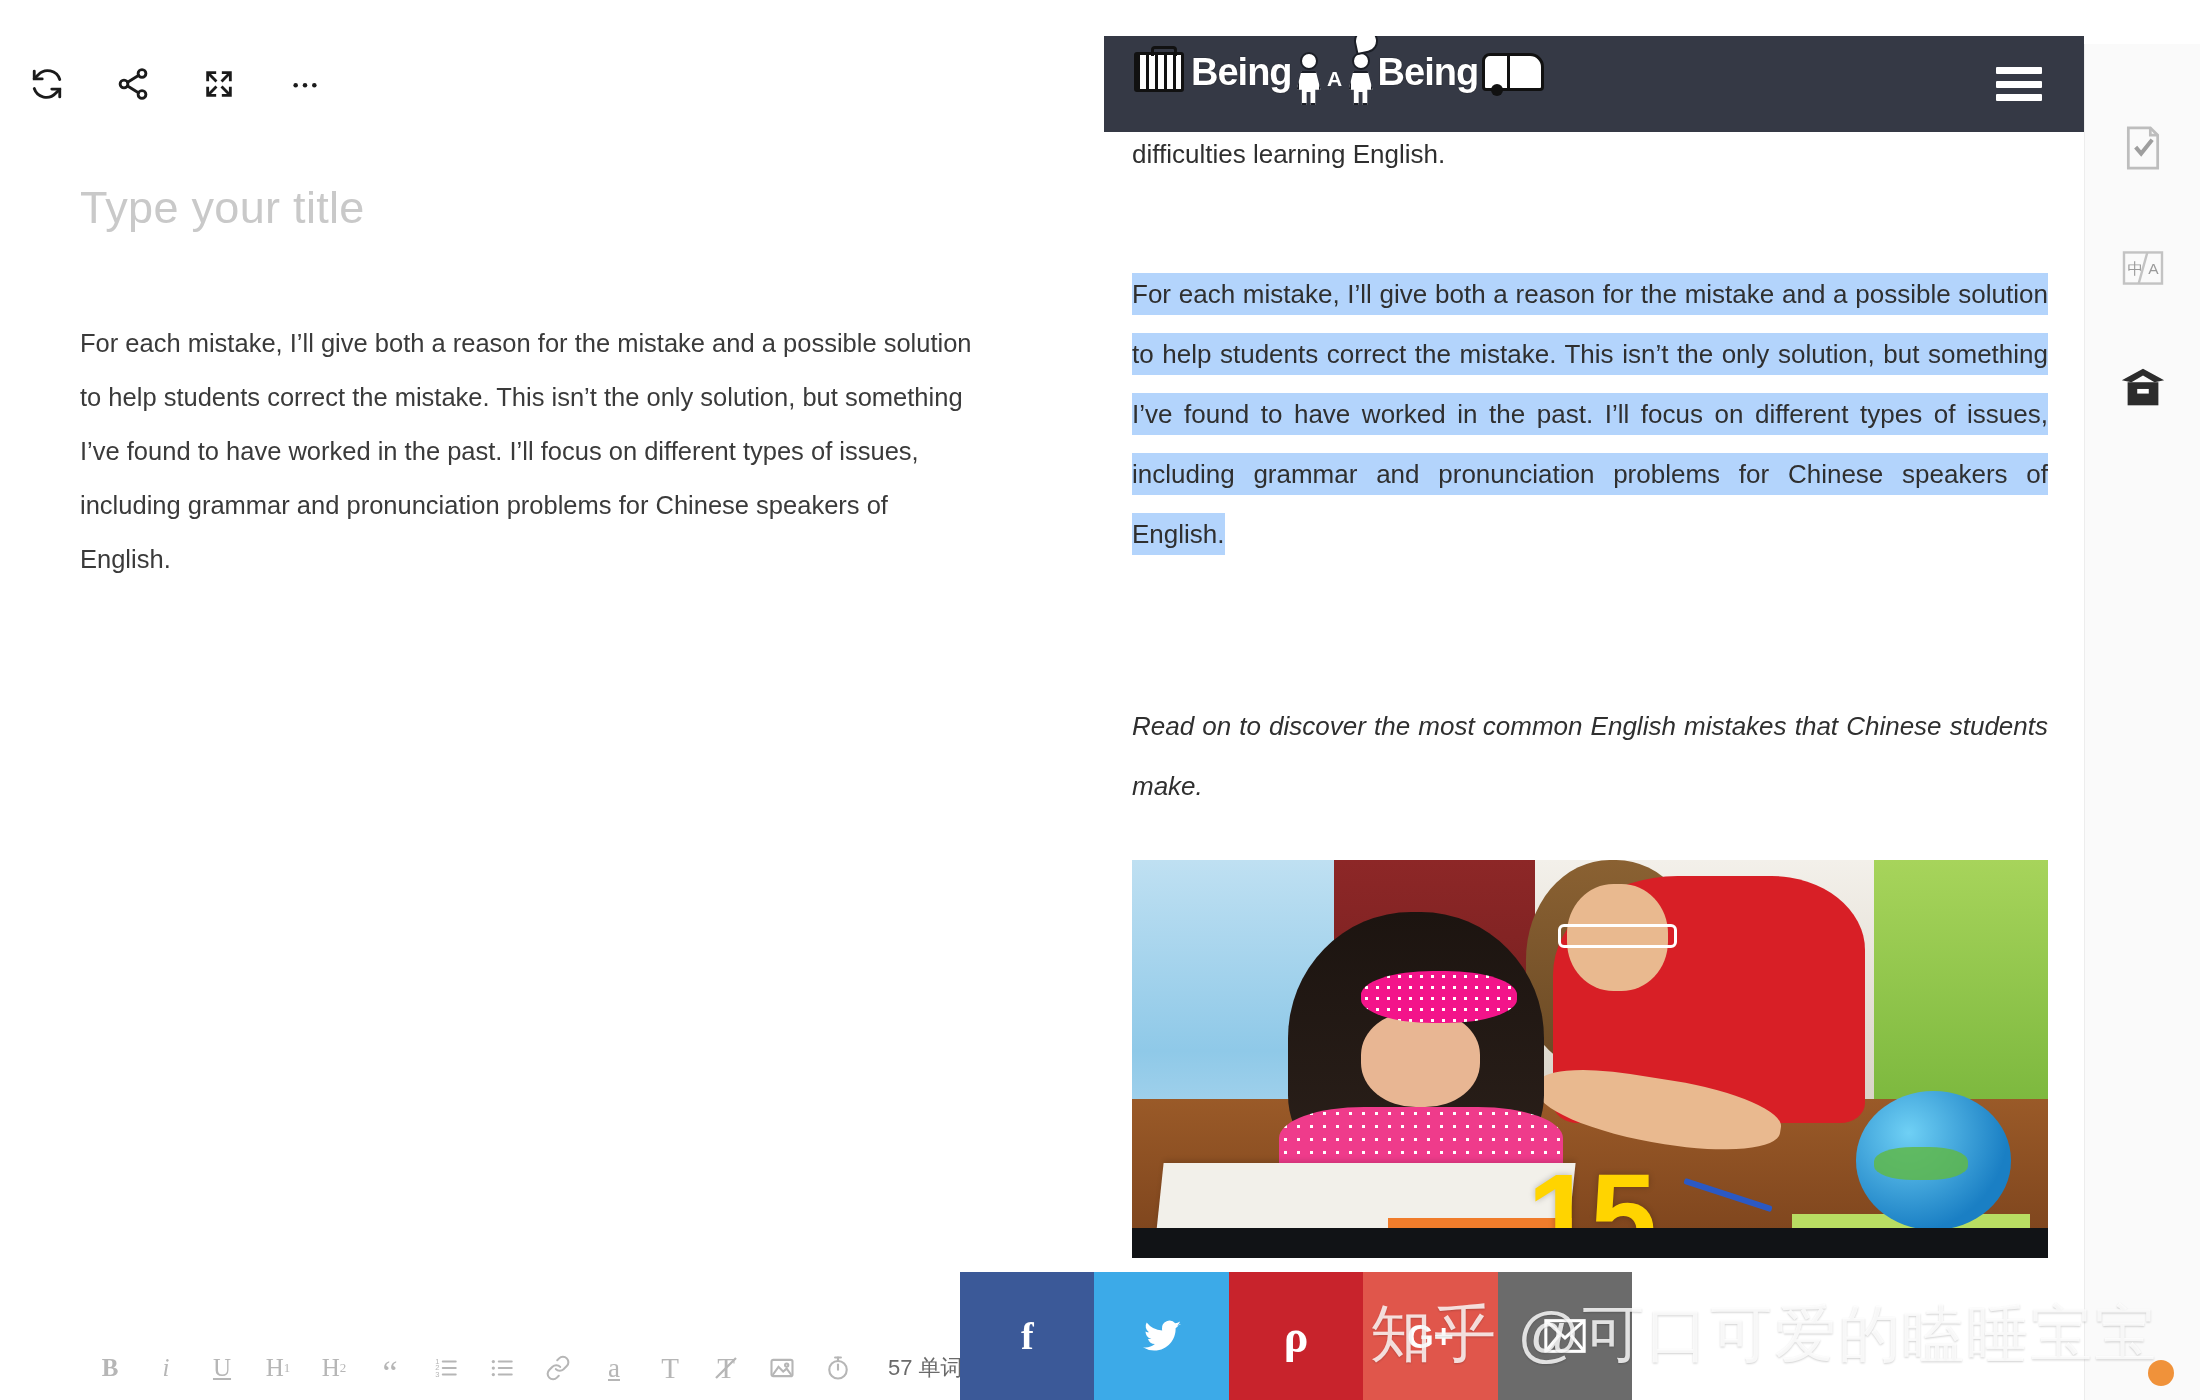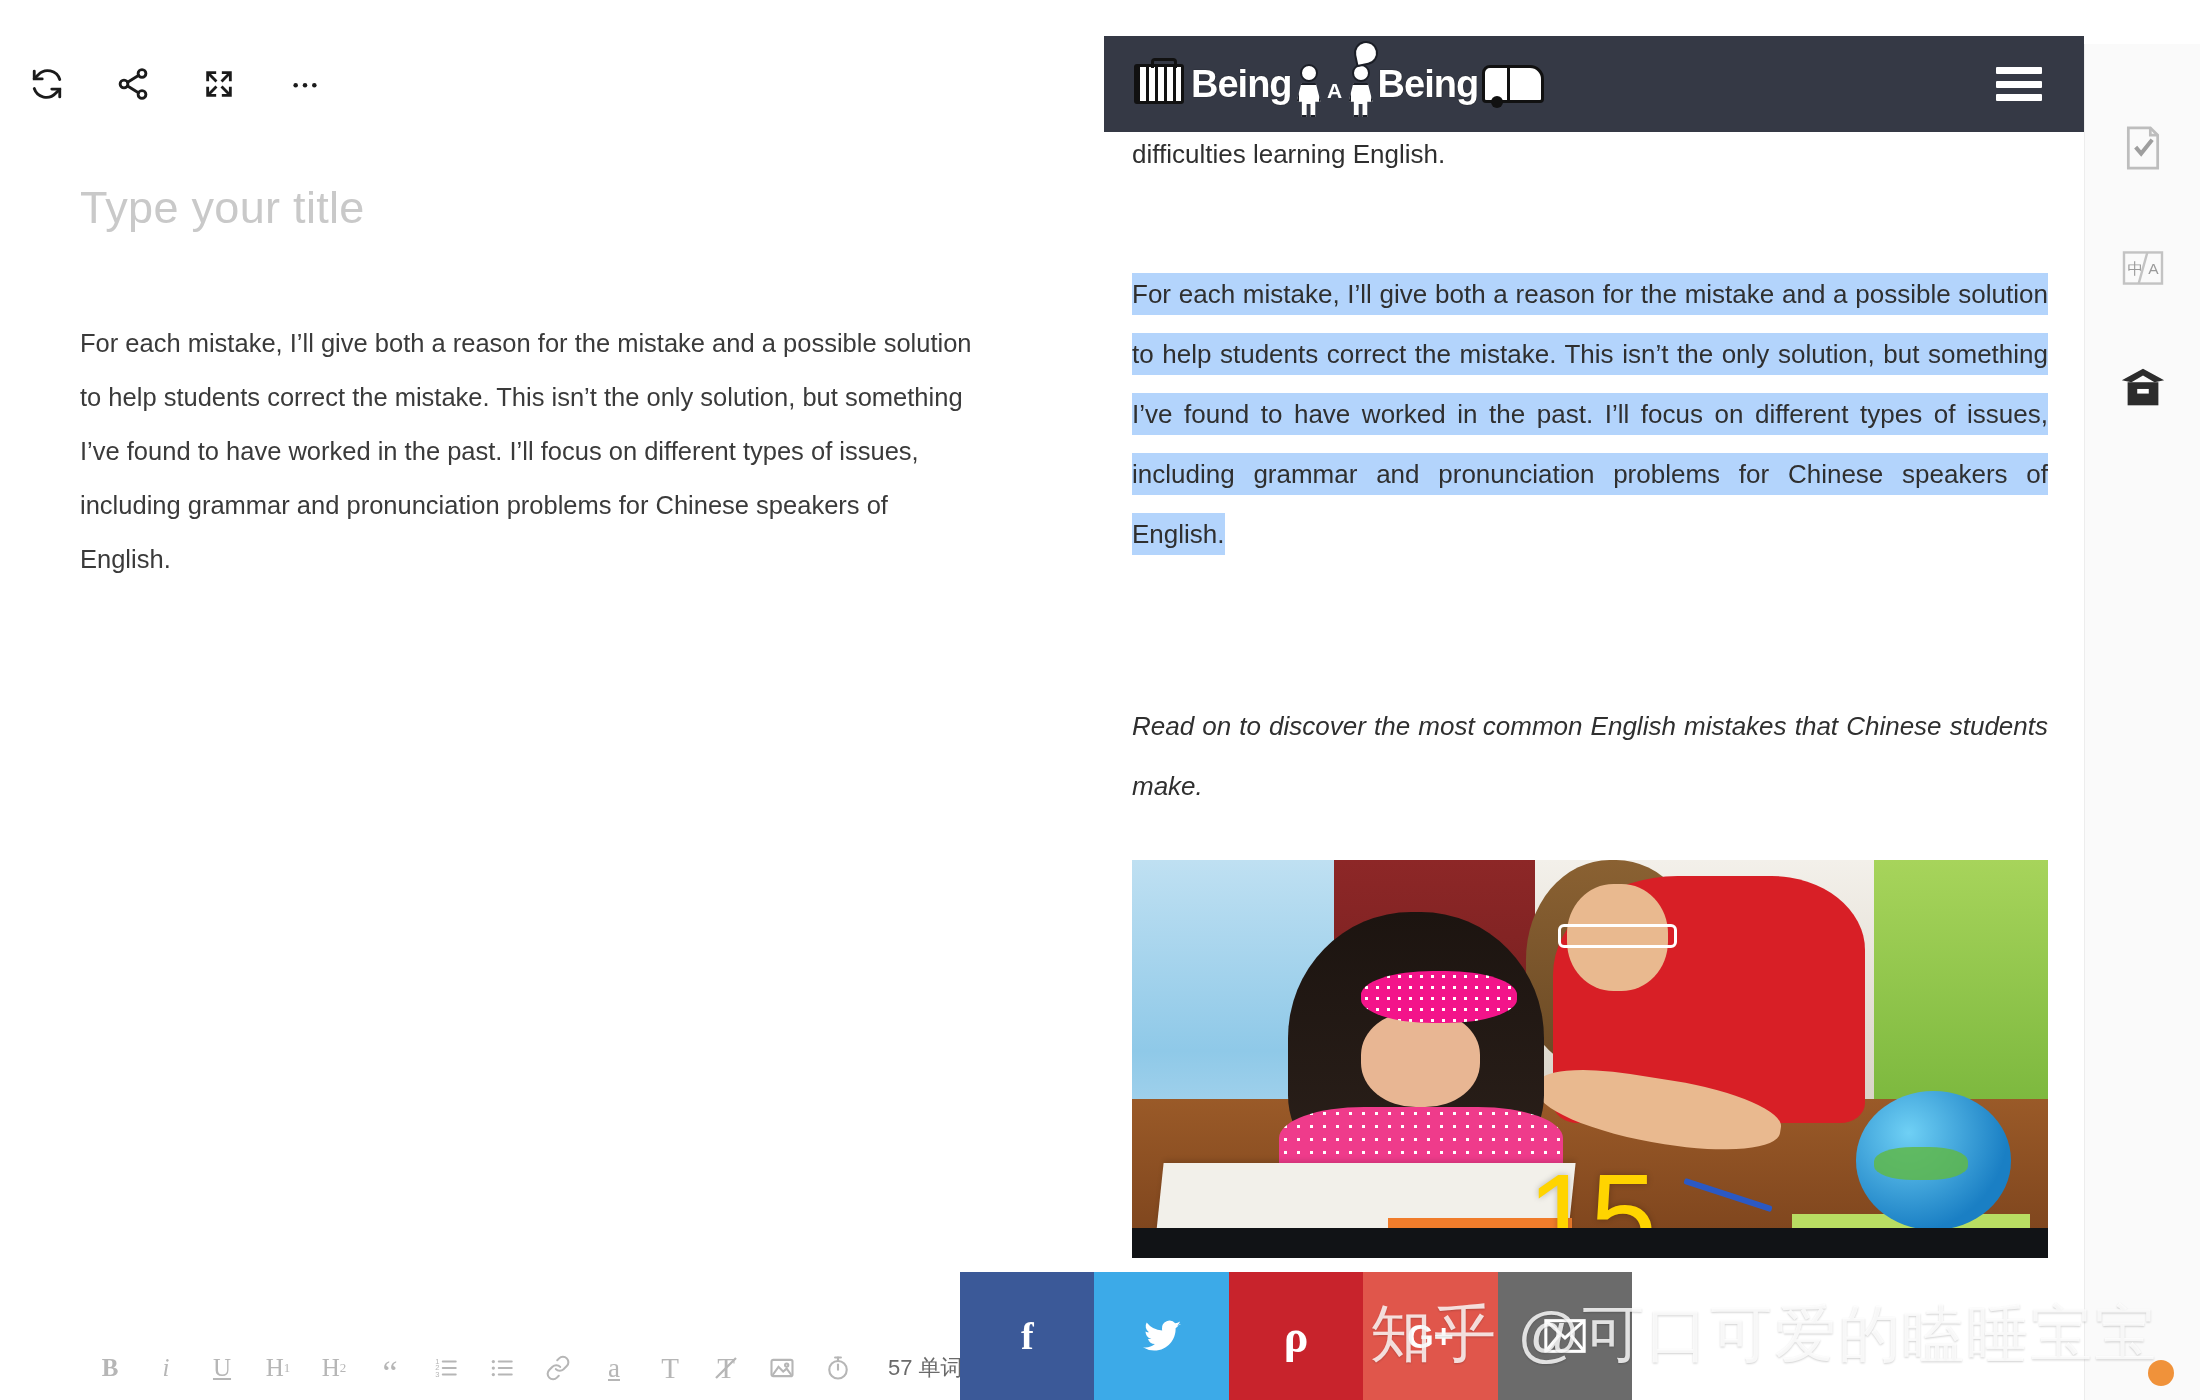--- a/index.html
+++ b/index.html
@@ -113,21 +113,21 @@
     position: absolute; top: 36px; left: 1104px;
     width: 980px; height: 1364px;
     background: #ffffff;
     overflow: hidden;
   }
   #web-header {
     position: absolute; top: 0; left: 0;
     width: 980px; height: 96px;
     background: #353945;
     z-index: 5;
-    display: flex; align-items: center;
+    display: flex; 
   }
   #site-logo {
     display: flex; align-items: center;
     margin-left: 30px;
     height: 72px;
     position: relative;
   }
   .logo-text {
     color: #ffffff;
     font-size: 38px;
@@ -314,21 +314,21 @@
     background:#f07c2b;
   }
   .ph-pencil {
     position:absolute; left:60%; bottom:15%; width:10%; height:6px;
     background:#2b59c4; transform: rotate(18deg); border-radius:2px;
   }
   #overlay-15 {
     position: absolute;
     left: 50%; transform: translateX(-50%);
     bottom: -18px;
-    font-size: 120px; font-weight: 400;
+    font-size: 120px; font-weight: 700;
     color: #ffd400;
     font-family: "Liberation Sans", sans-serif;
     text-shadow: 0 0 6px rgba(0,0,0,.25);
     line-height: 1;
     letter-spacing: -4px;
   }
   #img-caption-bar {
     position: absolute; left: 0; bottom: 0;
     width: 100%; height: 30px; background: #111316;
   }

